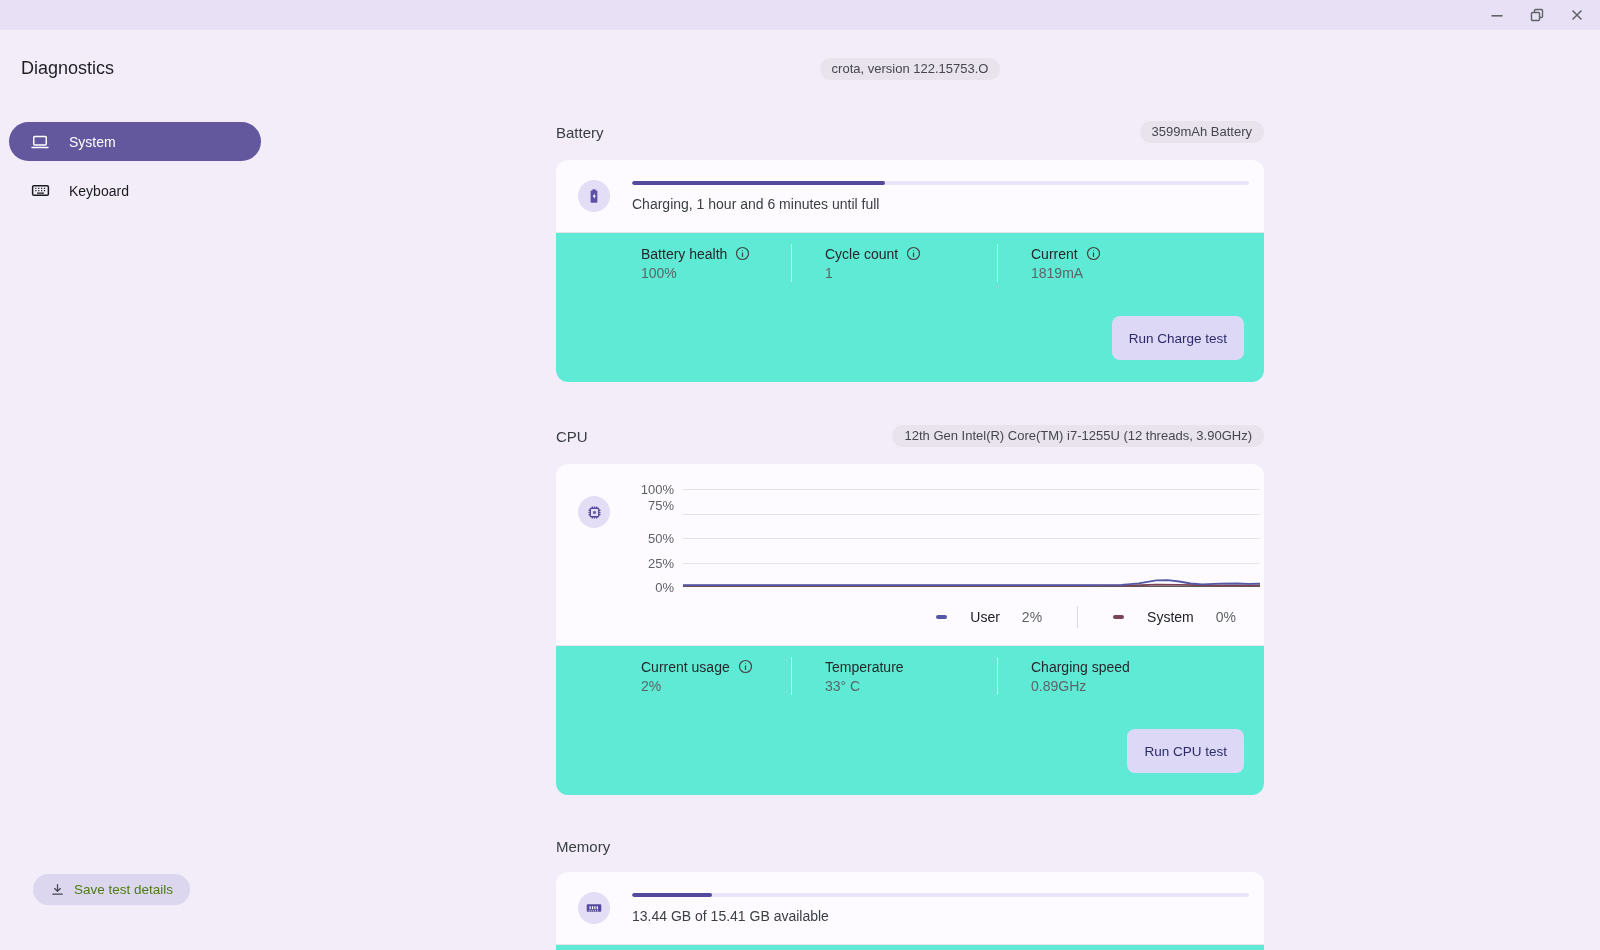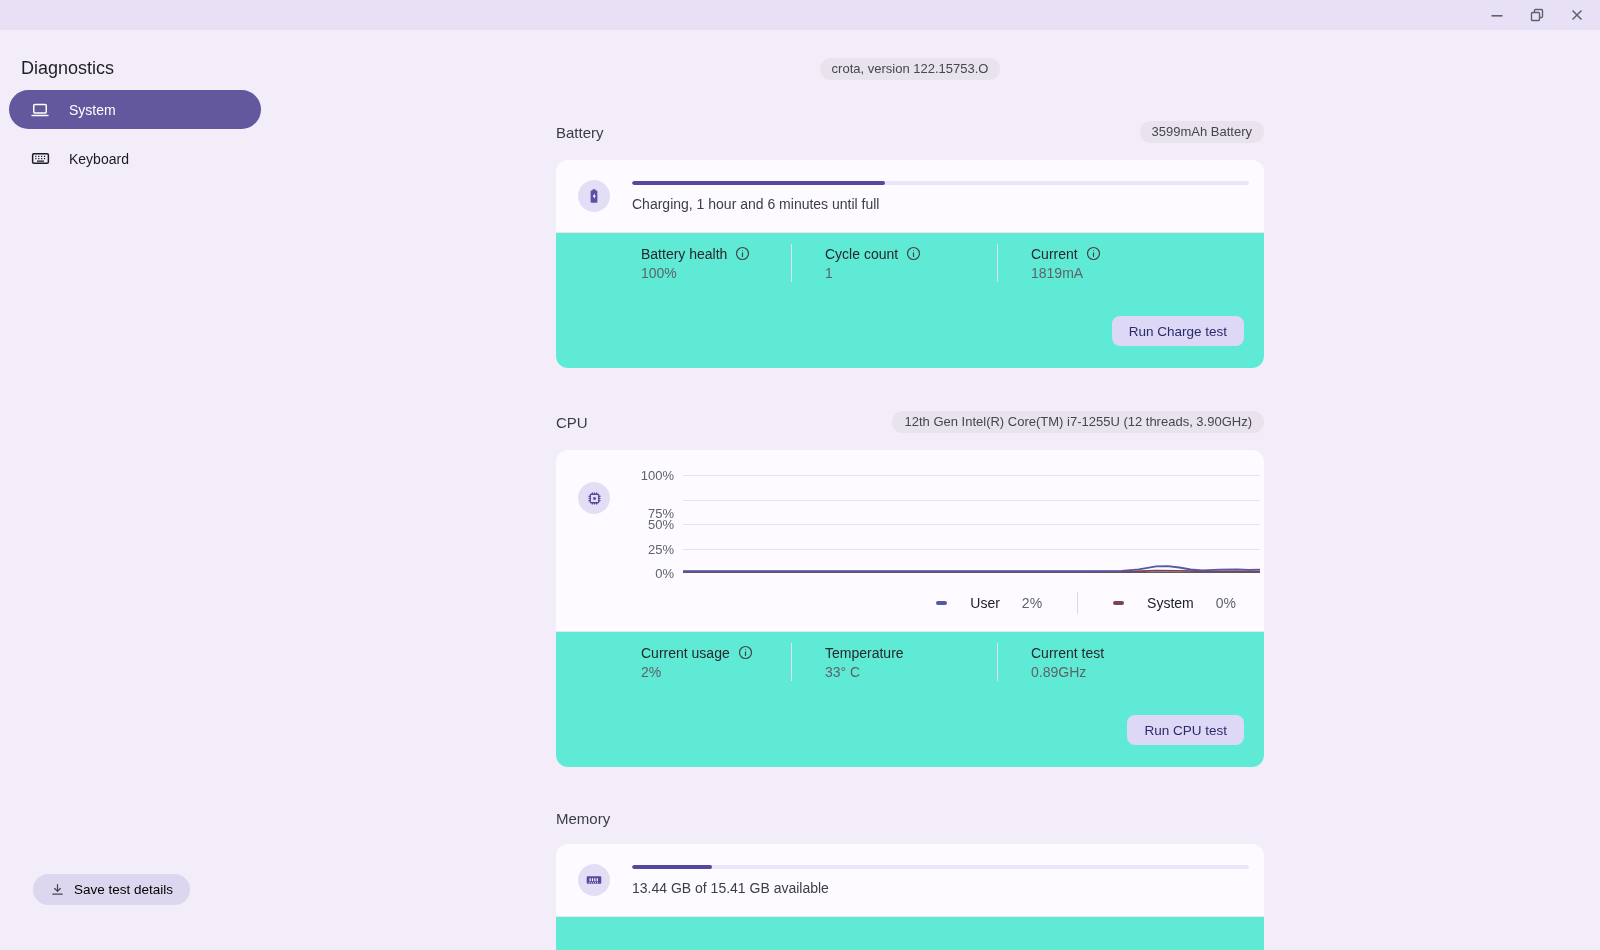--- a/index.html
+++ b/index.html
@@ -10,29 +10,29 @@
   
   .titlebar { height:30px; background:#e8e0f5; display:flex; align-items:center;
     justify-content:flex-end; padding-right:14px; gap:22px; }
   .win-btn { width:18px; height:18px; display:flex; align-items:center; justify-content:center;
     color:#5f6368; cursor:default; }
   .win-btn svg { display:block; }
 
   
   .app { display:flex; height:920px; position:relative; }
   .sidebar { width:270px; flex:none; padding-top:28px; position:relative; }
-  .app-title { font-size:18px; font-weight:500; color:#1f1f23; padding-left:21px; margin-bottom:11px; }
+  .app-title { font-size:18px; font-weight:500; color:#1f1f23; padding-left:21px; margin-bottom:43px; }
   .nav { display:flex; flex-direction:column; gap:10px; padding:0 9px; }
   .nav-item { height:39px; border-radius:20px; display:flex; align-items:center; gap:18px;
     padding-left:20px; font-size:14px; color:#1b1b1f; cursor:pointer; }
   .nav-item .nav-icon { width:22px; height:22px; display:flex; align-items:center; justify-content:center; }
   .nav-item.selected { background:#63589e; color:#ffffff; font-weight:400; }
   .save-btn { position:absolute; left:33px; bottom:45px; height:31px; border-radius:16px;
     background:#dcd6ef; border:none; display:flex; align-items:center; gap:9px; padding:0 17px;
-    font-size:13.5px; color:#000000; font-family:inherit; cursor:pointer; }
+    font-size:13.5px; color:#4d7c0f; font-family:inherit; cursor:pointer; }
 
   .content { flex:1; padding-left:286px; padding-top:28px; }
   .col { width:708px; }
 
   .banner-row { display:flex; justify-content:center; margin-bottom:41px; }
   .pill-badge { background:#e8e3ed; color:#47464f; font-size:13px; line-height:22px;
     padding:0 12px; border-radius:11px; white-space:nowrap; }
 
   .section-head { display:flex; align-items:center; justify-content:space-between;
     margin-bottom:17px; }
@@ -51,28 +51,28 @@
   .divider-h { height:1px; background:#e9e4ec; }
   .tinted { background:#5eead4; }
   .stats-row { display:flex; align-items:center; padding:11px 0 13px 85px; }
   .stat { display:flex; flex-direction:column; gap:3px; }
   .stat.w1 { width:150px; } .stat.w2 { width:172px; } .stat.w3 { flex:1; }
   .stat-label { font-size:14px; color:#27282c; display:flex; align-items:center; gap:8px; }
   .stat-value { font-size:14px; color:#5f6368; }
   .v-div { width:1px; height:38px; background:#e3dee8; margin-right:33px; }
   .btn-row { display:flex; justify-content:flex-end; padding:21px 20px 22px 0; }
   .run-btn { background:#dcd8f6; color:#2d2a6a; border:none; border-radius:8px;
-    height:30px; padding:0 17px; font-size:13.5px; font-weight:500; font-family:inherit; cursor:pointer; }
+    height:44px; padding:0 17px; font-size:13.5px; font-weight:500; font-family:inherit; cursor:pointer; }
 
   
   .chart-block { padding:25px 4px 0 76px; }
   .chart { display:flex; gap:9px; }
   .ylabels { width:42px; flex:none; position:relative; height:98px; }
   .ylabels span { position:absolute; right:0; transform:translateY(-50%); font-size:13px; color:#5f6368; }
-  .ylabels span:nth-child(1){top:0;} .ylabels span:nth-child(2){top:38px;}
+  .ylabels span:nth-child(1){top:0;} .ylabels span:nth-child(2){top:16px;}
   .ylabels span:nth-child(3){top:49px;} .ylabels span:nth-child(4){top:73.5px;}
   .ylabels span:nth-child(5){top:98px;}
   .plot { flex:1; position:relative; height:98px; }
   .gridline { position:absolute; left:0; right:0; height:1px; background:#e6e1ea; }
   .gridline.g1{top:0;} .gridline.g2{top:24.5px;} .gridline.g3{top:49px;} .gridline.g4{top:73.5px;}
   .gridline.base{top:97px; background:#5c5c5c; height:1.4px;}
   .plot svg { position:absolute; left:0; top:0; width:100%; height:98px; }
 
   .legend-row { display:flex; justify-content:flex-end; align-items:center;
     padding:19px 24px 17px 0; gap:1px; }
@@ -293,21 +293,21 @@
               <div class="v-div"></div>
               <div class="stat w2">
                 <span class="stat-label">
                   <span>Temperature</span>
                 </span>
                 <span class="stat-value">33° C</span>
               </div>
               <div class="v-div"></div>
               <div class="stat w3">
                 <span class="stat-label">
-                  <span>Current test</span>
+                  <span>Charging speed</span>
                 </span>
                 <span class="stat-value">0.89GHz</span>
               </div>
             </div>
             <div class="btn-row">
               <button class="run-btn">Run CPU test</button>
             </div>
           </div>
         </div>
       </div>

